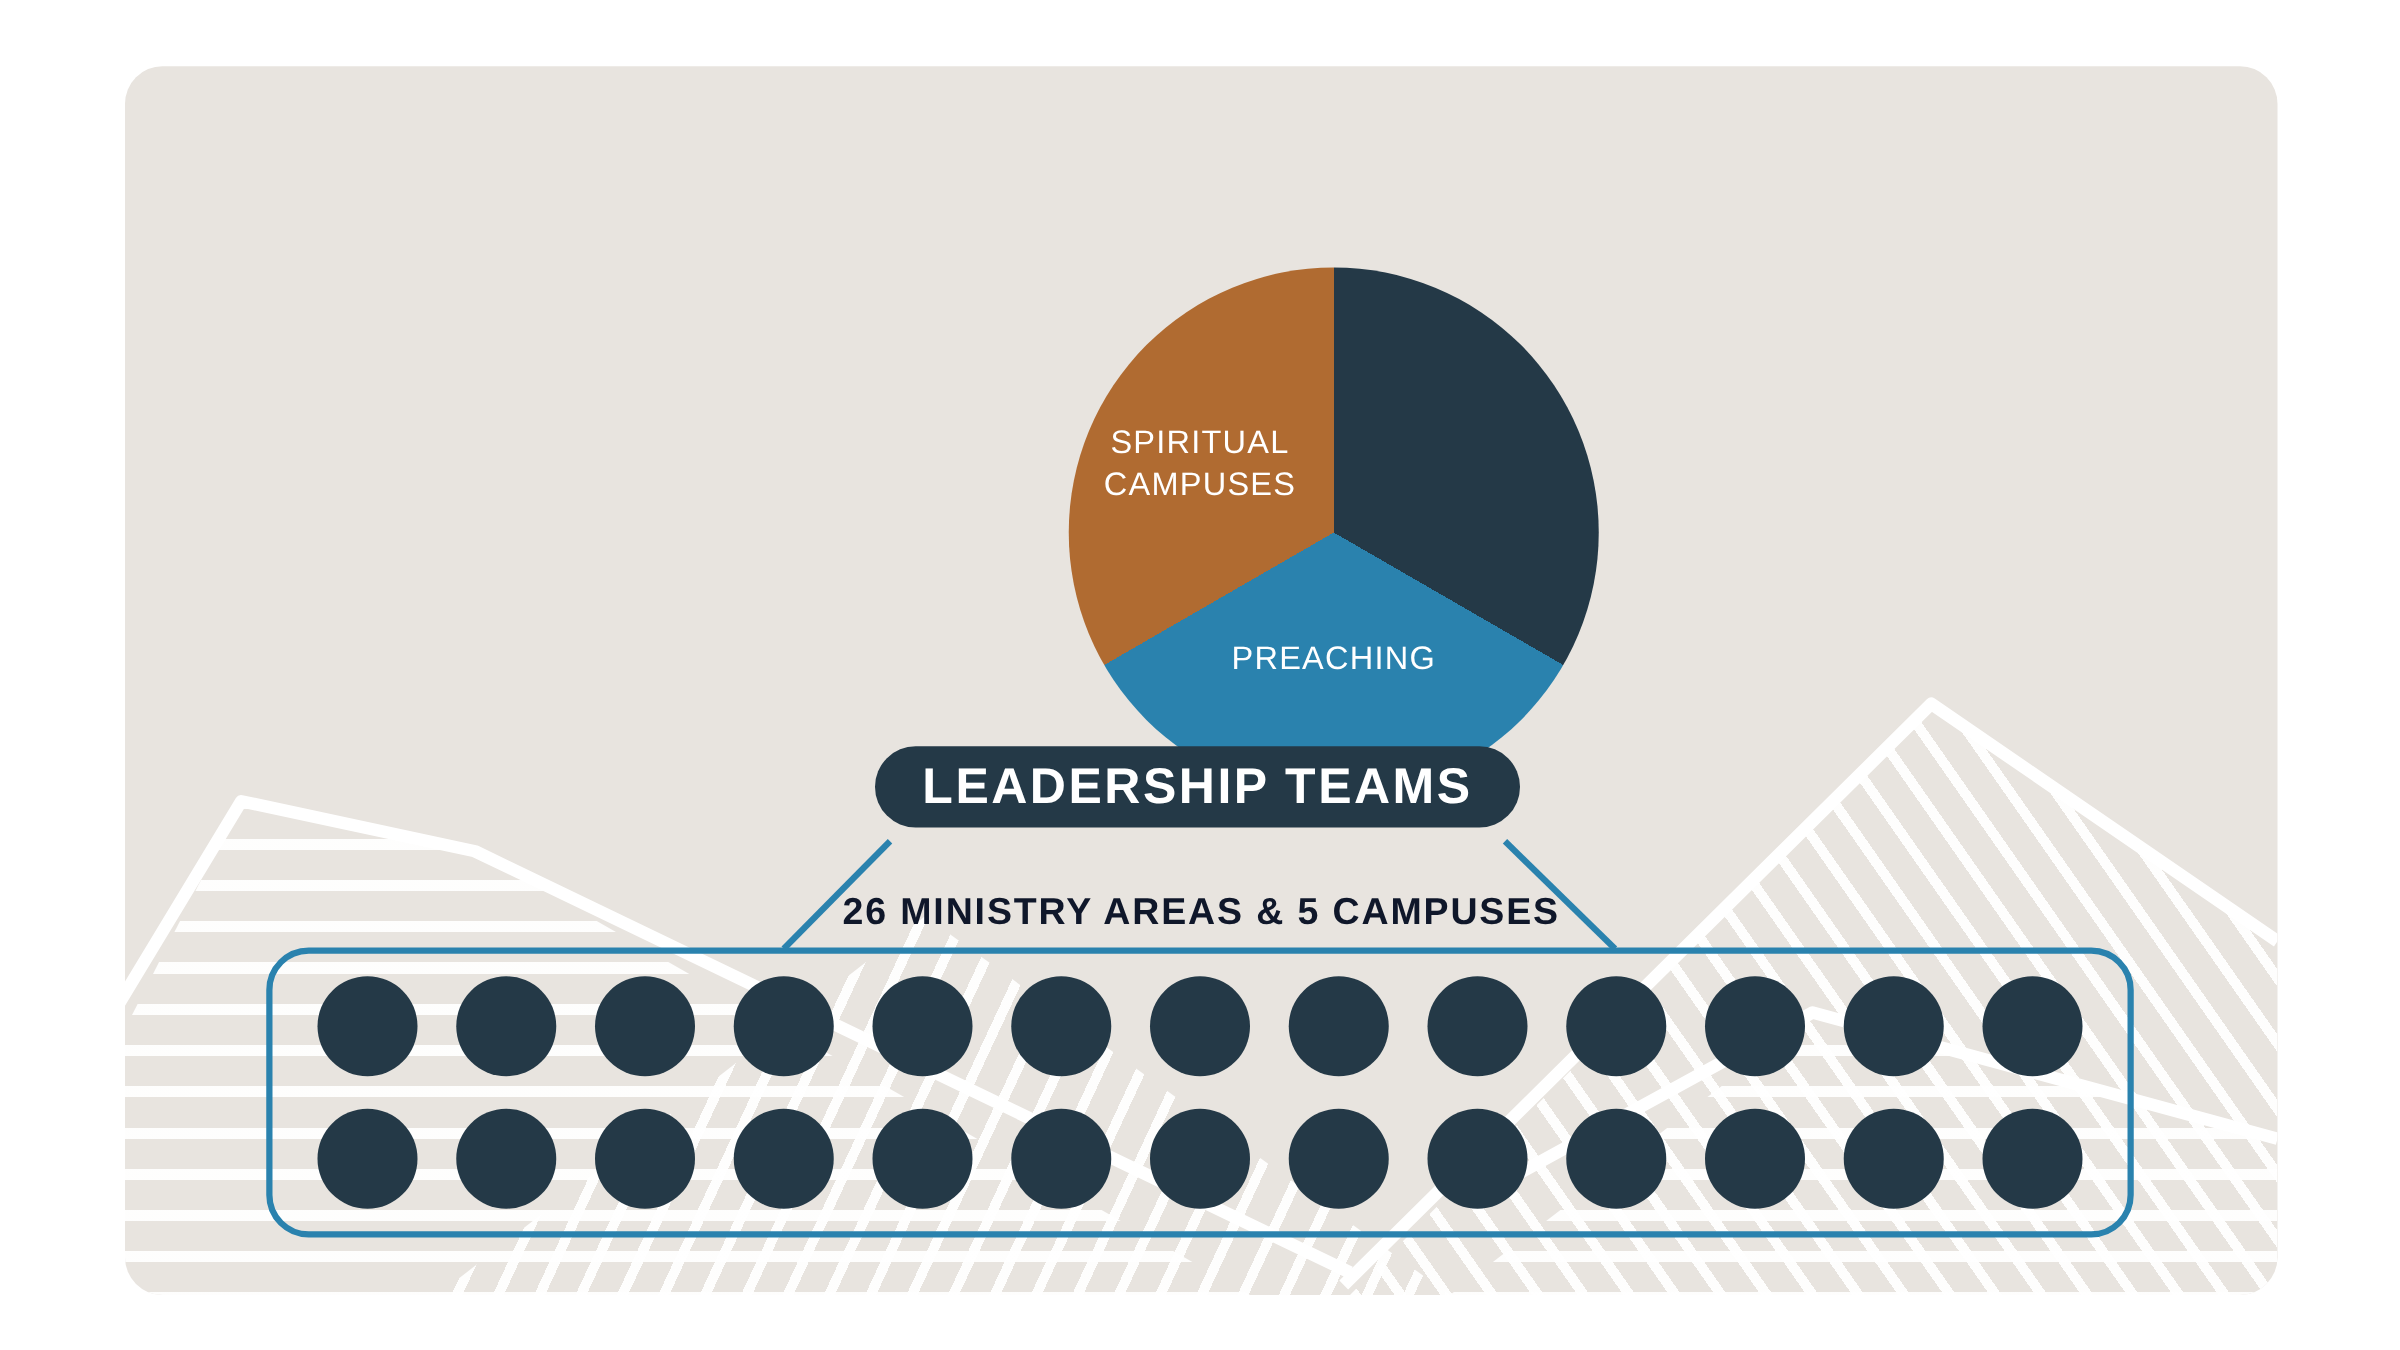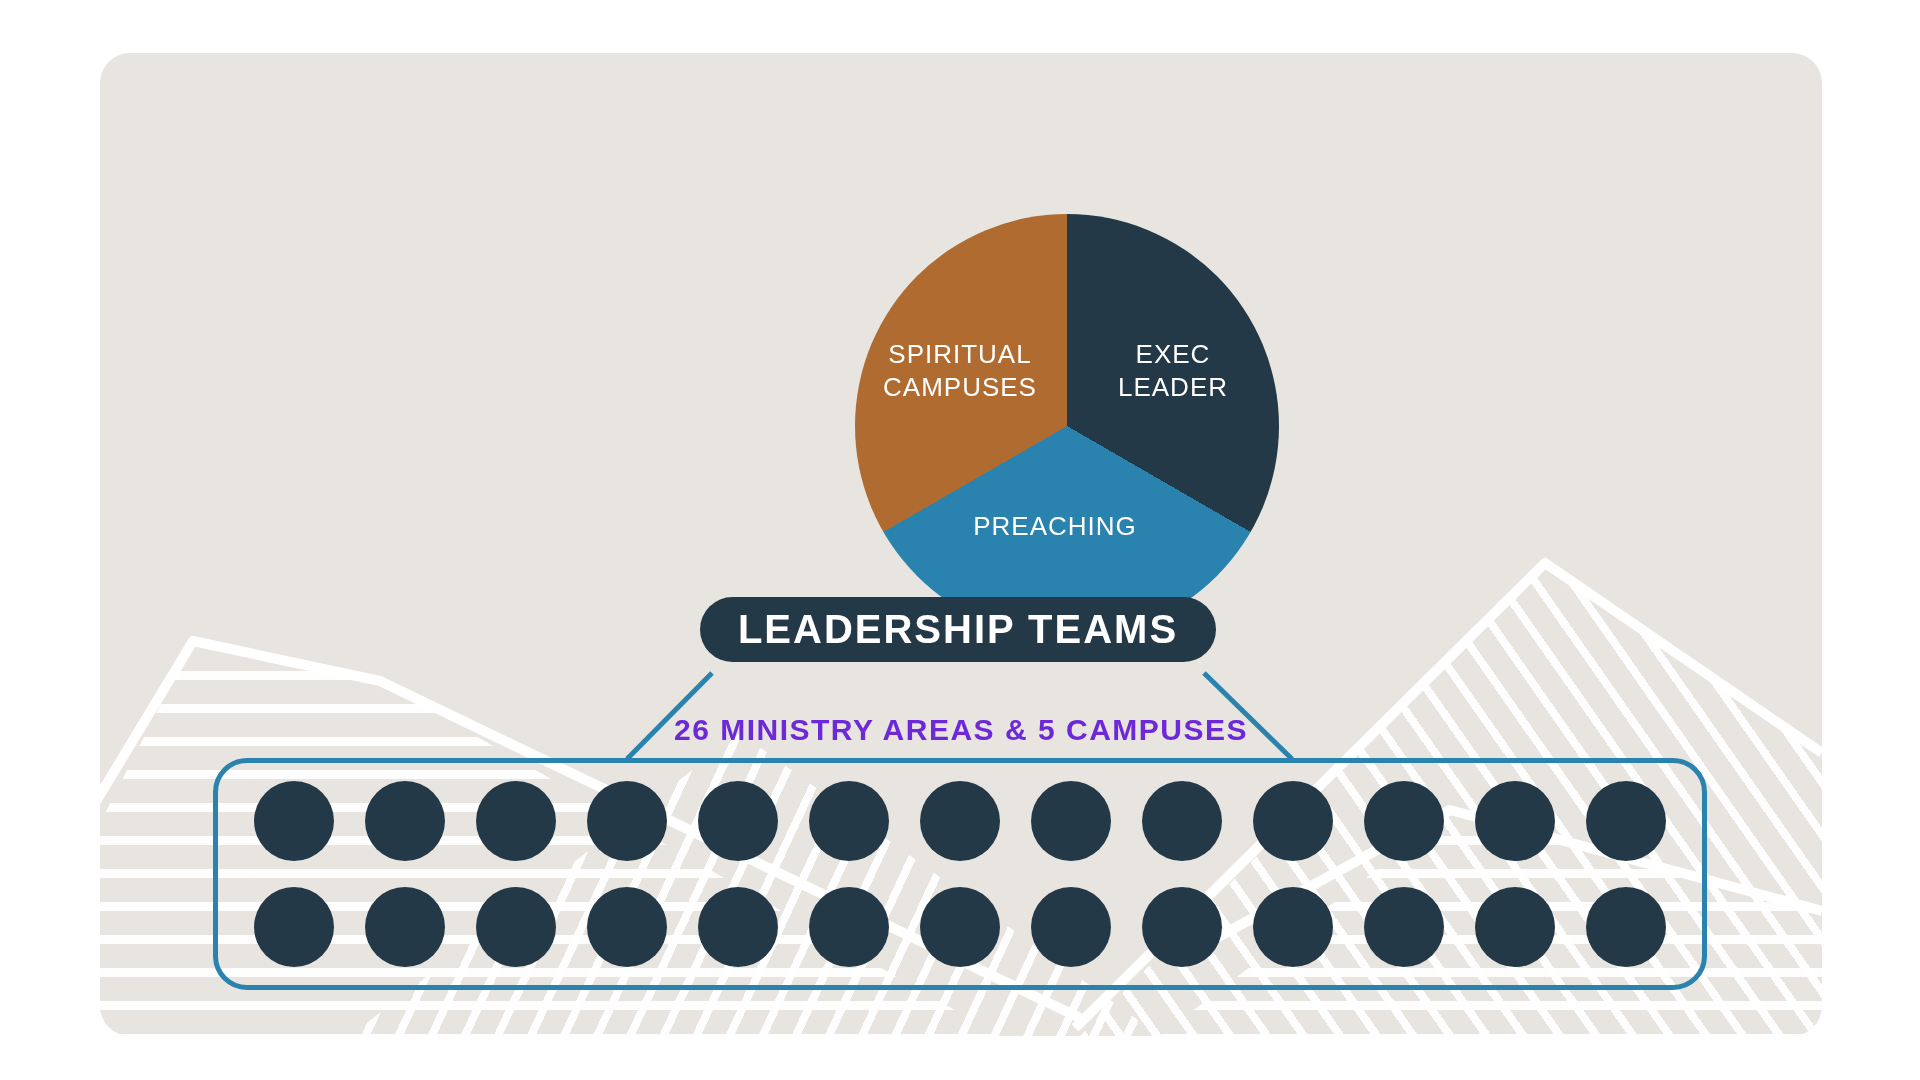--- a/index.html
+++ b/index.html
@@ -46,38 +46,38 @@
     border-radius:50%;
     background: conic-gradient(#243947 0deg 120deg, #2a82ae 120deg 240deg, #b06b31 240deg 360deg);
   }
   .slice-label {
     position:absolute; transform:translate(-50%,-50%);
     color:#ffffff; font-weight:normal; font-size:26px; letter-spacing:1px;
     text-align:center; line-height:1.28; white-space:nowrap;
   }
   .slice-label.spiritual { left:105px; top:157px; }
   .slice-label.exec      { left:318px; top:157px; }
-  .slice-label.preaching { left:200px; top:313px; }
+  .slice-label.preaching { left:212px; top:313px; }
   .slice-label span { display:block; }
 
   
   .connector-svg { position:absolute; inset:0; z-index:1; pointer-events:none; }
 
   
   .pill {
     position:absolute; left:600px; top:544px; width:516px; height:65px; z-index:3;
     background:#243947; border-radius:42px;
     display:flex; align-items:center; justify-content:center;
     color:#ffffff; font-size:40px; font-weight:bold; letter-spacing:2px;
   }
 
   
   .subtitle {
     position:absolute; top:660px; left:0; width:100%; text-align:center; z-index:2;
-    color:#6d28d9; font-size:30px; font-weight:bold; letter-spacing:1.5px;
+    color:#0f172a; font-size:30px; font-weight:bold; letter-spacing:1.5px;
   }
 
   
   .dots-box {
     position:absolute; left:113px; top:705px; width:1494px; height:232px; z-index:2;
     border:5px solid #2a82ae; border-radius:34px;
     display:flex; flex-direction:column; justify-content:center; gap:26px;
     padding:10px 0;
   }
   .dot-row { display:flex; justify-content:center; gap:31px; }
@@ -104,24 +104,20 @@
     <svg class="connector-svg" viewBox="0 0 1722 983">
       <line x1="612" y1="620" x2="527" y2="706" stroke="#2a82ae" stroke-width="5"></line>
       <line x1="1104" y1="620" x2="1192" y2="706" stroke="#2a82ae" stroke-width="5"></line>
     </svg>
 
 
     <div class="pie">
       <div class="slice-label spiritual">
         <span>SPIRITUAL</span>
         <span>CAMPUSES</span>
-      </div>
-      <div class="slice-label exec">
-        <span>EXEC</span>
-        <span>LEADER</span>
       </div>
       <div class="slice-label preaching">
         <span>PREACHING</span>
       </div>
     </div>
 
     <div class="pill">
       <span>LEADERSHIP TEAMS</span>
     </div>
 

